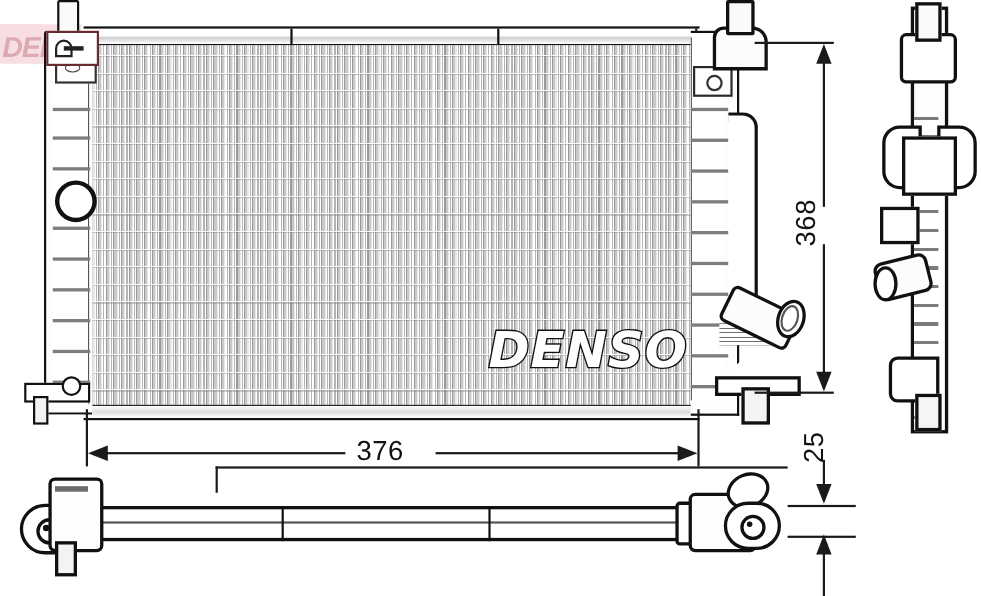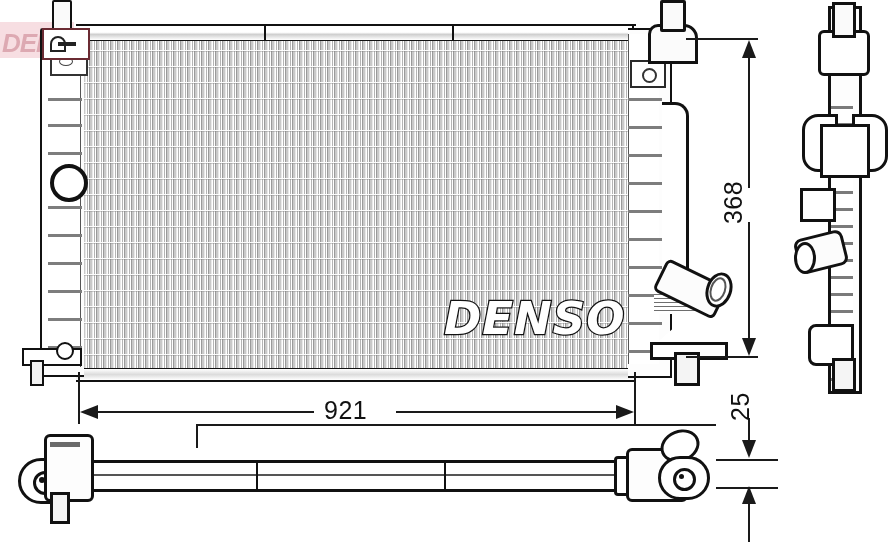--- a/index.html
+++ b/index.html
@@ -287,21 +287,21 @@
   <div>
 
     <div class="dimline" style="left:78px;top:372px;width:2px;height:52px;"></div>
     <div class="dimline" style="left:634px;top:372px;width:2px;height:52px;"></div>
 
     <div class="dimline" style="left:88px;top:411px;width:226px;height:2px;"></div>
     <div class="dimline" style="left:396px;top:411px;width:222px;height:2px;"></div>
 
     <div class="arrow-left" style="left:80px;top:405px;"></div>
     <div class="arrow-right" style="left:616px;top:405px;"></div>
-    <div class="dimtext" style="left:324px;top:396px;font-size:25px;">921</div>
+    <div class="dimtext" style="left:324px;top:396px;font-size:25px;">376</div>
   </div>
 
   <div>
     <div class="dimline" style="left:716px;top:459px;width:62px;height:2px;"></div>
     <div class="dimline" style="left:716px;top:487px;width:62px;height:2px;"></div>
     <div class="dimline" style="left:748px;top:418px;width:2px;height:28px;"></div>
     <div class="dimline" style="left:748px;top:500px;width:2px;height:42px;"></div>
     <div class="arrow-down" style="left:742px;top:440px;"></div>
     <div class="arrow-up" style="left:742px;top:486px;"></div>
     <div class="dimtext rot90" style="left:726px;top:392px;font-size:25px;">25</div>

